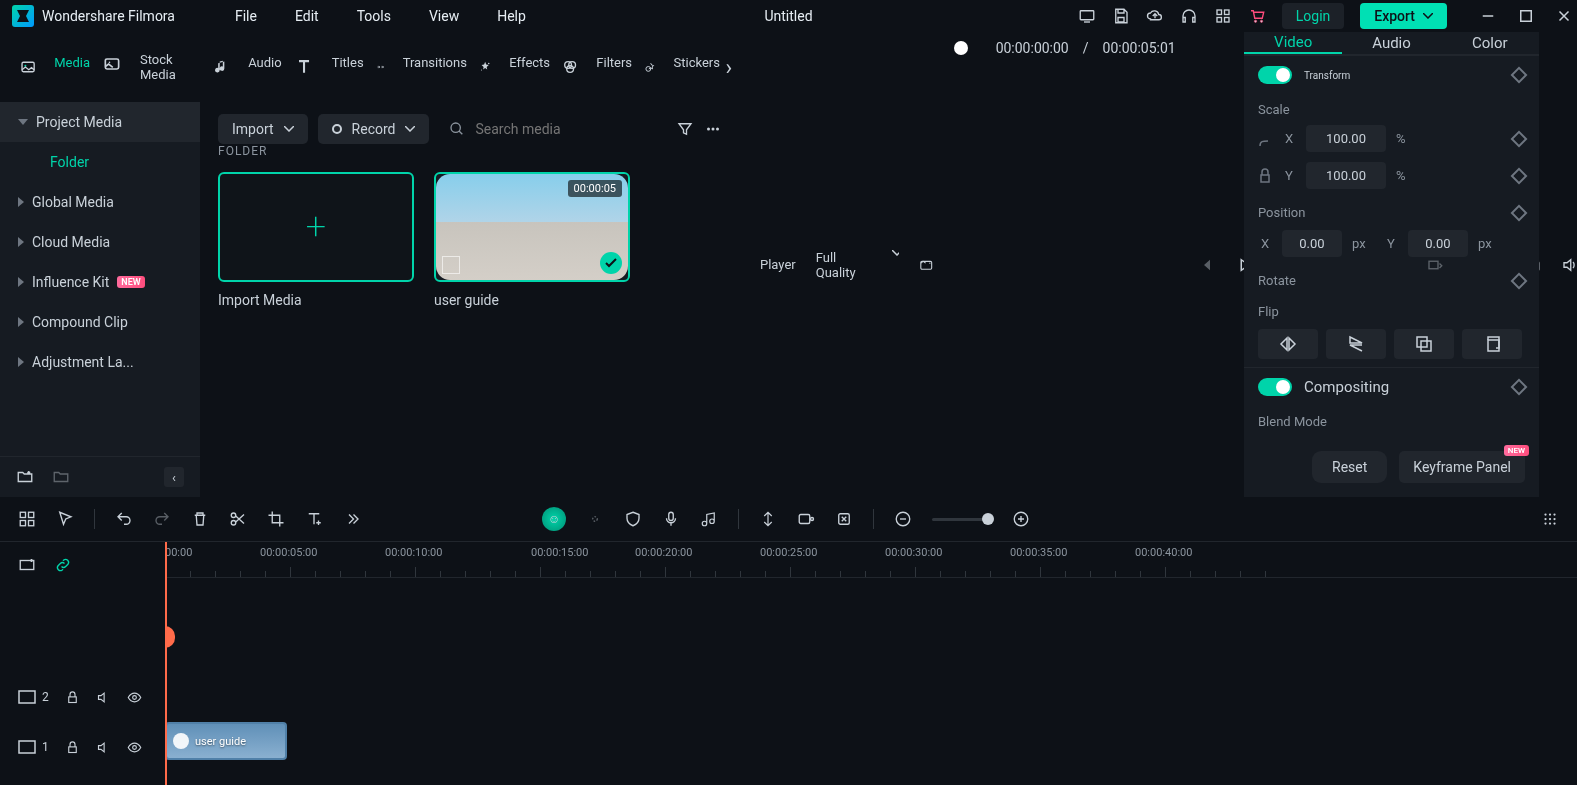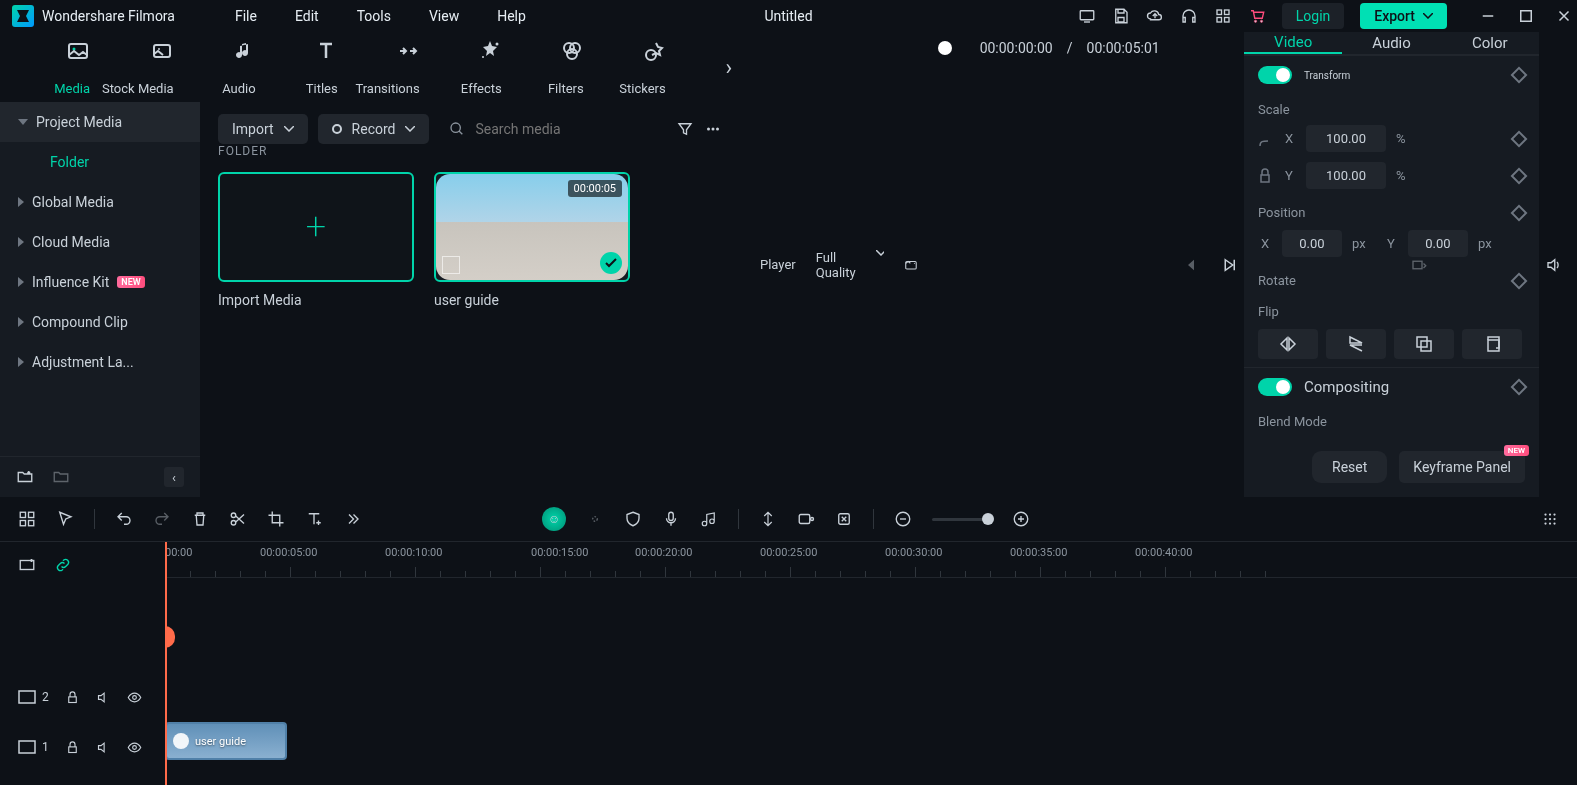--- a/index.html
+++ b/index.html
@@ -12,21 +12,21 @@
 .menu-item{color:#e6edf3;cursor:pointer;font-size:14px}
 .title-center{position:absolute;left:50%;transform:translateX(-50%);color:#e6edf3;font-size:14px}
 .title-right{margin-left:auto;display:flex;align-items:center;gap:16px}
 .tb-icon{width:18px;height:18px;fill:#c9d1d9;cursor:pointer}
 .login-btn{background:#1c2128;color:#00d4aa;padding:5px 14px;border-radius:4px;font-size:14px;cursor:pointer}
 .export-btn{background:#00e0b4;color:#0d1117;padding:5px 14px;border-radius:4px;font-size:14px;cursor:pointer;display:flex;align-items:center;gap:8px;font-weight:500}
 .win-controls{display:flex;gap:20px;margin-left:16px}
 .main{display:flex;height:465px}
 .left-panel{width:740px;display:flex;flex-direction:column}
 .tabs{display:flex;align-items:center;height:70px;padding:0 20px;gap:12px;position:relative}
-.tab{display:flex;flex-direction:column;align-items:flex-end;gap:18px;cursor:pointer;min-width:70px}
+.tab{display:flex;flex-direction:row;align-items:flex-start;gap:18px;cursor:pointer;min-width:70px}
 .tab-icon{width:24px;height:24px;fill:#c9d1d9}
 .tab.active .tab-icon{fill:#00d4aa}
 .tab.active .tab-label{color:#00d4aa}
 .tab-label{font-size:13px;color:#c9d1d9}
 .tabs-more{position:absolute;right:8px;color:#c9d1d9;font-size:22px;cursor:pointer}
 .media-body{display:flex;flex:1}
 .sidebar{width:200px;background:#161b22}
 .sb-item{display:flex;align-items:center;gap:8px;padding:12px 18px;cursor:pointer;color:#c9d1d9;font-size:14px}
 .sb-item.active{background:#21262d}
 .sb-item.folder{color:#00d4aa;padding-left:50px}
@@ -46,21 +46,21 @@
 .thumb-box{width:196px;height:110px;border:2px solid #00d4aa;border-radius:6px;display:flex;align-items:center;justify-content:center;background:#161b22;position:relative;cursor:pointer}
 .thumb-box.import{background:#0f1419}
 .plus{font-size:36px;color:#00d4aa;font-weight:200}
 .thumb-img{background:linear-gradient(180deg,#87ceeb 0%,#b0d4e8 45%,#c8c4bd 45%,#d4cfc8 100%);width:100%;height:100%;border-radius:14px;position:relative}
 .duration-badge{position:absolute;top:6px;right:6px;background:rgba(0,0,0,0.6);color:#fff;font-size:11px;padding:2px 6px;border-radius:3px}
 .check-badge{position:absolute;bottom:6px;right:6px;width:22px;height:22px;background:#00d4aa;border-radius:50%;display:flex;align-items:center;justify-content:center}
 .film-icon{position:absolute;bottom:6px;left:6px;width:18px;height:18px;border:1px solid rgba(255,255,255,0.6)}
 .thumb-label{font-size:14px}
 .preview{width:500px;background:#0d1117;display:flex;flex-direction:row;padding:8px;margin-left:2px}
 .preview-head{display:flex;align-items:center;gap:20px;padding:8px 10px}
-.quality-dd{display:flex;align-items:flex-start;gap:14px;cursor:pointer}
+.quality-dd{display:flex;align-items:flex-start;gap:30px;cursor:pointer}
 .snap-icon{margin-left:auto}
 .preview-video{flex:1;background:linear-gradient(180deg,#5fa8d3 0%,#87ceeb 30%,#d5e8f0 42%,#c0bcb5 43%,#d8d3cc 65%,#a09890 82%,#1e3a5f 92%);margin:6px 0;position:relative}
 .preview-seek{height:16px;display:flex;align-items:center;padding:0 10px;gap:14px}
 .seek-dot{width:14px;height:14px;background:#fff;border-radius:50%}
 .seek-track{flex:1;height:3px;background:#30363d;border-radius:2px}
 .time-text{font-size:14px;color:#c9d1d9}
 .preview-controls{display:flex;align-items:center;gap:20px;padding:10px 12px}
 .pc-icon{width:18px;height:18px;fill:#c9d1d9;cursor:pointer}
 .pc-icon.dim{opacity:0.4}
 .props{width:295px;background:#161b22;display:flex;flex-direction:column;margin-left:2px}

